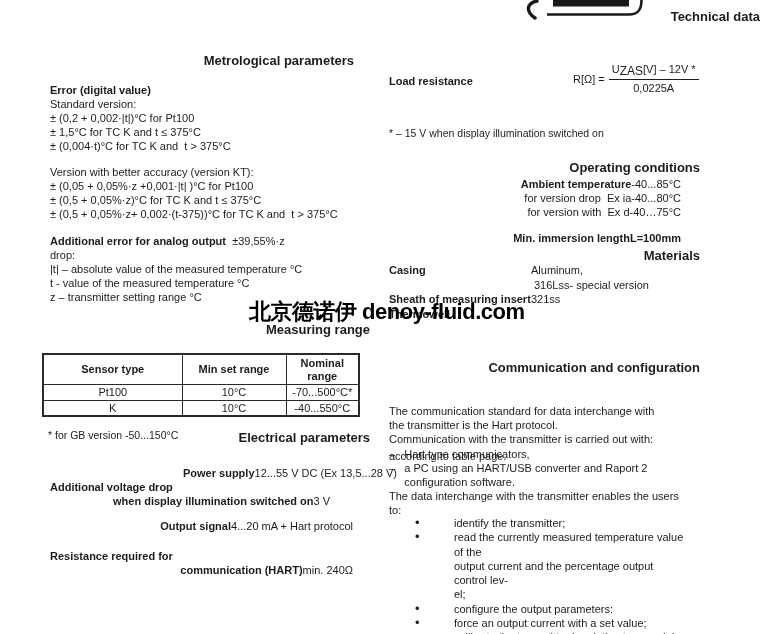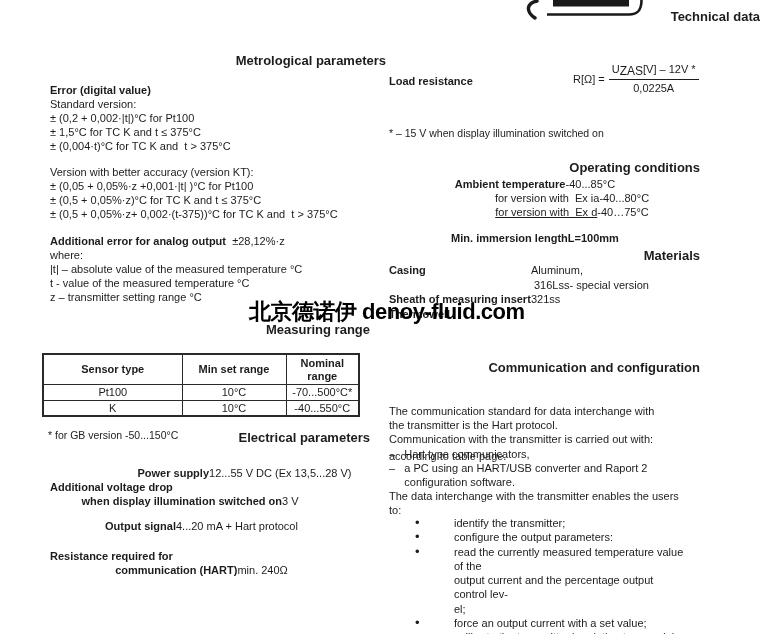--- a/index.html
+++ b/index.html
@@ -7,21 +7,21 @@
     position:relative;width:760px;height:634px;background:#ffffff;
     font-family:"Liberation Sans", sans-serif;font-size:11px;color:#1c1c1c;
     line-height:14px;overflow:hidden;
   }
   .abs{position:absolute;}
   .b{font-weight:bold;}
   .ml{white-space:pre-wrap;}
   .hd{font-size:13px;font-weight:bold;text-align:right;}
   .shiftL{transform:translateX(10px);}
   .shiftR{transform:translateX(18px);}
-  .row{display:flex;justify-content:center;align-items:flex-start;}
+  .row{display:flex;justify-content:flex-end;align-items:flex-start;}
   .fn{font-size:10.5px;color:#222;}
   table.mr{border-collapse:collapse;table-layout:fixed;font-size:11px;}
   table.mr td,table.mr th{border:1px solid #2a2a2a;text-align:center;padding:1px 2px;line-height:12.5px;}
   table.mr{border:2px solid #2a2a2a;}
   table.mr th{font-weight:bold;padding:2px 2px;}
   .frac{display:inline-block;text-align:center;vertical-align:middle;}
   .frac .num{display:block;border-bottom:1.3px solid #1c1c1c;padding:0 3px 1px 3px;}
   .frac .den{display:block;padding-top:1px;}
   sub.zs{font-size:12px;vertical-align:-2px;}
   .wm{
@@ -41,38 +41,38 @@
 <div class="page">
 
   <div class="abs hd" style="left:0;right:0;top:10px;">Technical data</div>
 
   <svg class="abs" style="left:520px;top:0;" width="135" height="22" viewBox="0 0 135 22">
     <path d="M 17,1 C 7,3 5,11 15,18" fill="none" stroke="#1a1a1a" stroke-width="3.4" stroke-linecap="round"></path>
     <path d="M 27,14.5 L 109,14.5 C 118,14.5 121.5,10 121.5,0" fill="none" stroke="#1a1a1a" stroke-width="2.6"></path>
     <rect x="33" y="0" width="76" height="6.5" fill="#1a1a1a"></rect>
   </svg>
 
-  <div class="abs hd shiftL" style="left:66px;top:54px;width:310px;">Metrological parameters</div>
+  <div class="abs hd shiftL" style="left:34px;top:54px;width:310px;">Metrological parameters</div>
 
   <div class="abs" style="left:50px;top:83px;width:312px;">
     <div class="b">Error (digital value)</div>
     <div class="ml">Standard version:
 ± (0,2 + 0,002·|t|)°C for Pt100
 ± 1,5°C for TC K and t ≤ 375°C
 ± (0,004·t)°C for TC K and  t &gt; 375°C</div>
   </div>
 
   <div class="abs ml" style="left:50px;top:165px;width:312px;">Version with better accuracy (version KT):
 ± (0,05 + 0,05%·z +0,001·|t| )°C for Pt100
 ± (0,5 + 0,05%·z)°C for TC K and t ≤ 375°C
 ± (0,5 + 0,05%·z+ 0,002·(t-375))°C for TC K and  t &gt; 375°C</div>
 
   <div class="abs" style="left:50px;top:234px;width:312px;">
-    <div><span class="b">Additional error for analog output</span>&nbsp;&nbsp;<span>±28,12%·z</span></div>
-    <div class="ml">where:
+    <div><span class="b">Additional error for analog output</span>&nbsp;&nbsp;<span>±39,55%·z</span></div>
+    <div class="ml">drop:
 |t| – absolute value of the measured temperature °C
 t - value of the measured temperature °C
 z – transmitter setting range °C</div>
   </div>
 
   <div class="abs hd shiftL" style="left:50px;top:323px;width:310px;">Measuring range</div>
 
   <table class="mr abs" style="left:42px;top:353px;">
     <colgroup>
         <col style="width:139px">
@@ -131,25 +131,25 @@
   </div>
   <div class="abs fn" style="left:389px;top:126px;">* – 15 V when display illumination switched on</div>
 
   <div class="abs hd shiftR" style="left:388px;top:161px;width:294px;">Operating conditions</div>
 
   <div class="abs row" style="left:389px;top:177px;width:292px;">
     <span class="b">Ambient temperature</span>
     <span>-40...85°C</span>
   </div>
   <div class="abs row" style="left:389px;top:191px;width:292px;">
-    <span class="ml" style="padding-left:74px;">for version with  Ex ia</span>
+    <span class="ml" style="padding-left:74px;">for version drop  Ex ia</span>
     <span>-40...80°C</span>
   </div>
   <div class="abs row" style="left:389px;top:205px;width:292px;">
-    <span class="ml" style="padding-left:74px;text-decoration:underline;">for version with  Ex d</span>
+    <span class="ml" style="padding-left:74px;">for version with  Ex d</span>
     <span>-40…75°C</span>
   </div>
   <div class="abs row b" style="left:389px;top:231px;width:292px;">
     <span>Min. immersion length</span>
     <span>L=100mm</span>
   </div>
 
   <div class="abs hd shiftR" style="left:388px;top:249px;width:294px;">Materials</div>
 
   <div class="abs" style="left:389px;top:263px;width:292px;line-height:14.5px;">
@@ -179,30 +179,30 @@
 The data interchange with the transmitter enables the users
 to:</div>
 
   <ul class="bullets abs" style="left:389px;top:516px;width:300px;">
     <li>
         <span class="dot"></span>
         <span class="btxt">identify the transmitter;</span>
       </li>
     <li>
         <span class="dot"></span>
-        <span class="btxt">configure the output parameters:</span>
-      </li>
-    <li>
-        <span class="dot"></span>
         <span class="btxt">read the currently measured temperature value of the
 output current and the percentage output control lev-
 el;</span>
       </li>
     <li>
         <span class="dot"></span>
+        <span class="btxt">configure the output parameters:</span>
+      </li>
+    <li>
+        <span class="dot"></span>
         <span class="btxt">force an output current with a set value;</span>
       </li>
     <li>
         <span class="dot"></span>
         <span class="btxt">calibrate the transmitter in relation to a model tem-
 perature.</span>
       </li>
   </ul>
 
   <div class="abs wm" style="left:249px;top:284px;margin-top:16px;">北京德诺伊 denoy-fluid.com</div>

